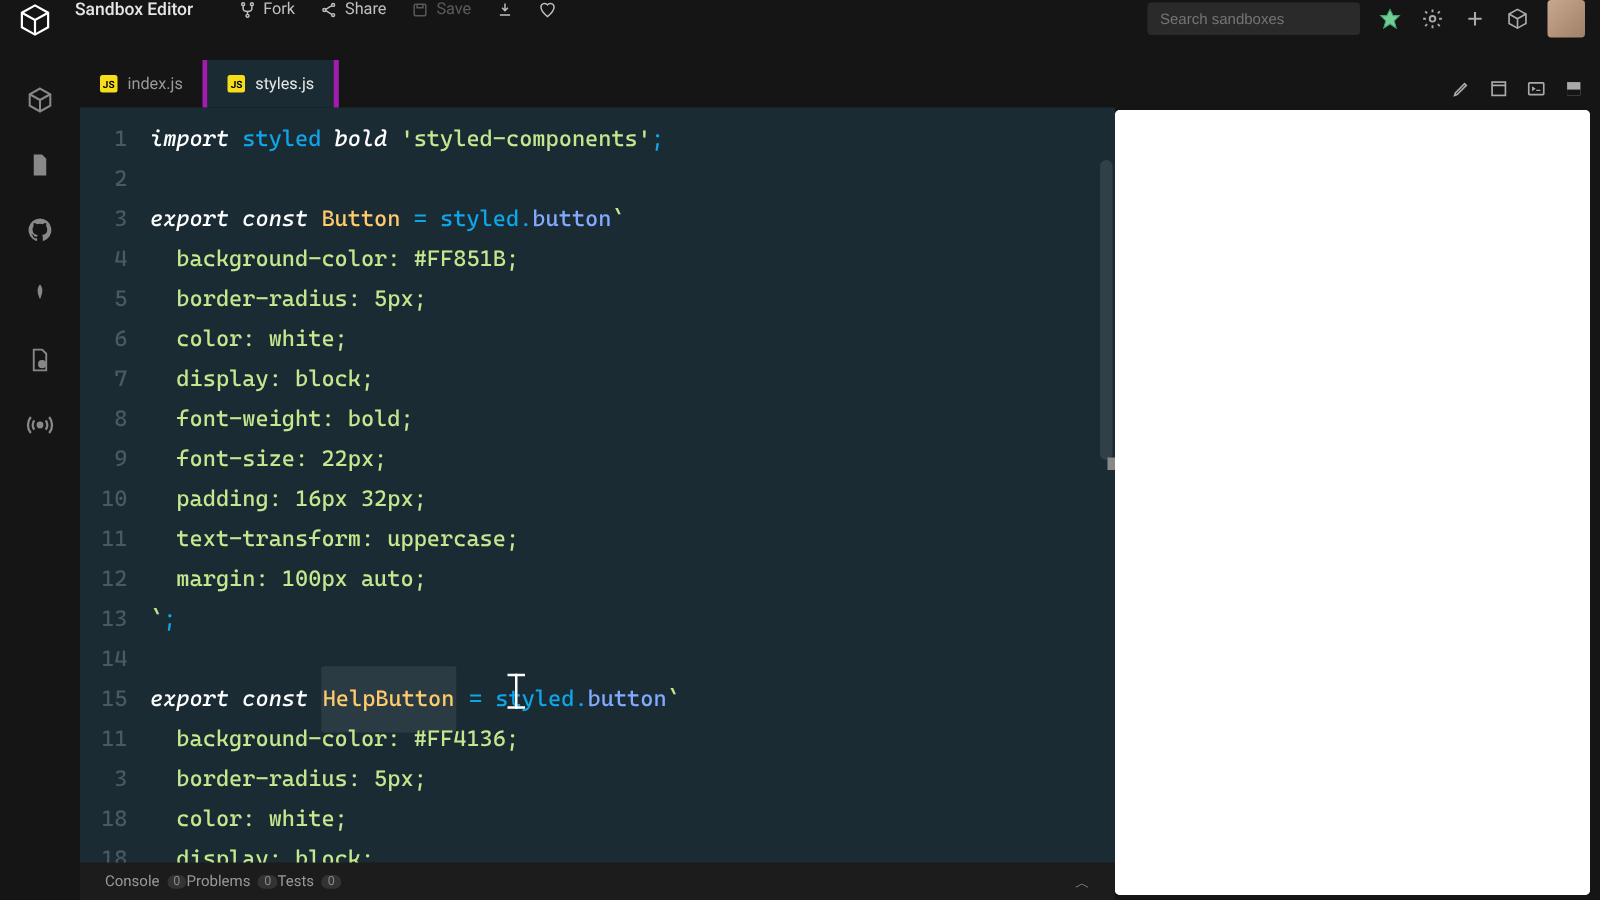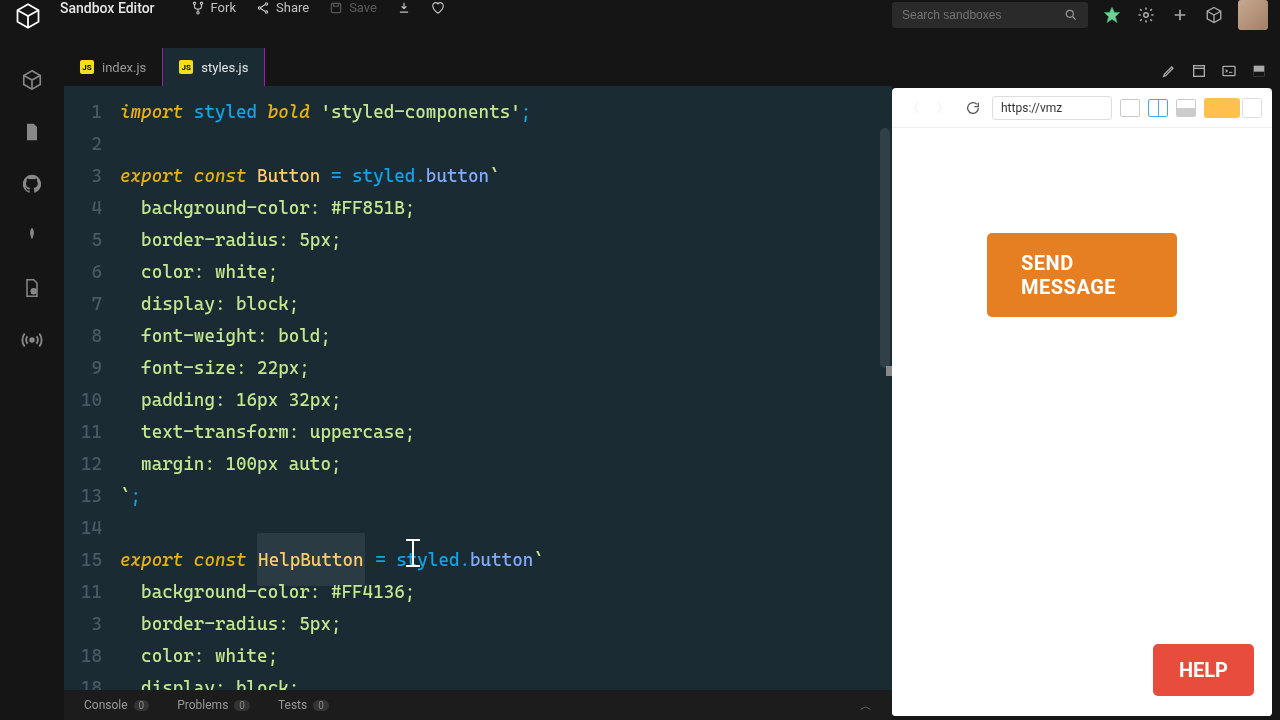--- a/index.html
+++ b/index.html
@@ -5,49 +5,49 @@
 * { margin: 0; padding: 0; box-sizing: border-box; }
 body { font-family: -apple-system, BlinkMacSystemFont, "Segoe UI", Roboto, sans-serif; background: #151515; overflow: hidden; width: 1280px; height: 720px; position: relative; }
 
 .topbar { height: 48px; background: #151515; display: flex; align-items: flex-start; padding: 0 12px; gap: 16px; }
 .logo-box { width: 32px; height: 32px; display: flex; align-items: center; justify-content: center; }
 .topbar-title { color: #e6e6e6; font-size: 14px; font-weight: 500; }
 .topbar-actions { display: flex; gap: 20px; margin-left: 20px; align-items: center; }
 .topbar-action { display: flex; align-items: center; gap: 6px; color: #c0c0c0; font-size: 13px; cursor: pointer; }
 .topbar-action.disabled { opacity: 0.4; }
 .topbar-right { margin-left: auto; display: flex; align-items: center; gap: 14px; }
-.search-box { background: #2a2a2a; border-radius: 3px; display: flex; align-items: center; padding: 6px 10px; width: 196px; }
+.search-box { background: #2a2a2a; border-radius: 3px; display: flex; align-items: center; padding: 6px 10px; width: 170px; }
 .search-box input { background: none; border: none; outline: none; color: #999; font-size: 12px; flex: 1; }
 .icon-btn { width: 20px; height: 20px; display: flex; align-items: center; justify-content: center; cursor: pointer; color: #aaa; }
 .avatar { width: 30px; height: 30px; border-radius: 3px; background: linear-gradient(135deg,#c9a890,#a08066); }
 
 .main { display: flex; height: 672px; }
 .sidebar { width: 64px; background: #151515; display: flex; flex-direction: column; align-items: center; padding-top: 20px; gap: 28px; }
 .sidebar-icon { width: 24px; height: 24px; color: #888; cursor: pointer; display: flex; align-items: center; justify-content: center; }
 
 .editor-area { flex: 1; display: flex; flex-direction: column; background: #1a2b34; position: relative; }
 .tabs { height: 38px; display: flex; align-items: stretch; background: #151515; }
-.tab { display: flex; align-items: center; gap: 8px; padding: 0 16px; color: #999; font-size: 13px; cursor: pointer; border-right: 1px solid #a21caf; }
+.tab { display: flex; align-items: center; gap: 8px; padding: 0 16px; color: #999; font-size: 13px; cursor: pointer; border-right: 4px solid #a21caf; }
 .tab.active { background: #1a2b34; color: #e6e6e6; }
 .tab-icon { width: 14px; height: 14px; background: #f5de19; display: flex; align-items: center; justify-content: center; font-size: 8px; font-weight: bold; color: #000; border-radius: 2px; }
 
 .code-area { flex: 1; display: flex; font-family: "SF Mono","Monaco","Cascadia Code",monospace; font-size: 18px; line-height: 32px; overflow: hidden; position: relative; }
 .gutter { width: 56px; padding-right: 18px; text-align: right; color: #4a5a64; user-select: none; padding-top: 10px; }
 .code { flex: 1; padding-top: 10px; color: #d0d0d0; white-space: pre; position: relative; }
-.kw { color: #eab308; font-style: italic; }
+.kw { color: #ffffff; font-style: italic; }
 .str { color: #c3e88d; }
 .fn { color: #82aaff; }
 .id { color: #ffcb6b; }
 .wht { color: #0ea5e9; }
 .hl { background: rgba(255,255,255,0.08); border-radius: 2px; padding: 16px 1px; }
 
 .scrollbar { position: absolute; right: 2px; top: 42px; width: 10px; height: 240px; background: rgba(255,255,255,0.1); border-radius: 5px; }
 .minimap-mark { position: absolute; right: 0; top: 280px; width: 6px; height: 10px; background: #888; }
 
-.bottom-bar { height: 30px; background: #1c1c1c; display: flex; align-items: center; padding: 0 20px; gap: 28px; }
+.bottom-bar { height: 30px; background: #1c1c1c; display: flex; align-items: center; padding: 0 20px; }
 .bottom-item { display: flex; align-items: center; gap: 6px; color: #999; font-size: 12px; cursor: pointer; }
 .badge { background: #333; color: #888; border-radius: 8px; padding: 0 5px; font-size: 10px; min-width: 14px; text-align: center; }
 .bottom-right { margin-left: auto; }
 .chevron-up { color: #888; font-size: 12px; }
 
 .preview-wrap { width: 388px; background: #151515; display: flex; flex-direction: column; padding: 6px 8px 0 0; }
 .preview-tools { height: 34px; display: flex; align-items: center; justify-content: flex-end; gap: 12px; padding: 0 4px; }
 .tool-icon { width: 18px; height: 18px; color: #aaa; cursor: pointer; display:flex; align-items:center; justify-content:center; }
 .preview-frame { flex: 1; background: #fff; border-radius: 4px; margin-bottom: 4px; display: flex; flex-direction: column; overflow: hidden; }
 .preview-header { height: 40px; display: flex; align-items: center; padding: 0 10px; gap: 8px; border-bottom: 1px solid #eee; }
@@ -291,36 +291,17 @@
           </svg>
         </div>
       <div class="tool-icon">
           <svg width="16" height="16" viewBox="0 0 24 24" fill="#aaa">
             <rect x="4" y="4" width="16" height="16"></rect>
             <rect x="4" y="13" width="16" height="7" fill="#151515"></rect>
           </svg>
         </div>
     </div>
     <div class="preview-frame">
-      <div class="preview-header">
-        <div class="nav-arrow disabled">〈</div>
-        <div class="nav-arrow disabled">〉</div>
-        <div class="nav-arrow">
-            <svg width="16" height="16" viewBox="0 0 24 24" fill="none" stroke="#555" stroke-width="2">
-              <path d="M20 12 a8 8 0 1 1-2.3-5.7 M20 4 v6 h-6"></path>
-            </svg>
-          </div>
-        <div class="url-bar">https://vmz</div>
-        <div class="view-toggle"></div>
-        <div class="view-toggle split active"></div>
-        <div class="view-toggle" style="background:linear-gradient(#fff 50%,#ccc 50%);"></div>
-        <div class="color-swatch">
-          <div class="swatch orange"></div>
-          <div class="swatch white"></div>
-        </div>
-      </div>
       <div class="preview-body">
-        <div class="send-btn">SEND MESSAGE</div>
-        <div class="help-btn">HELP</div>
       </div>
     </div>
   </div>
 </div>
 
 </body></html>

